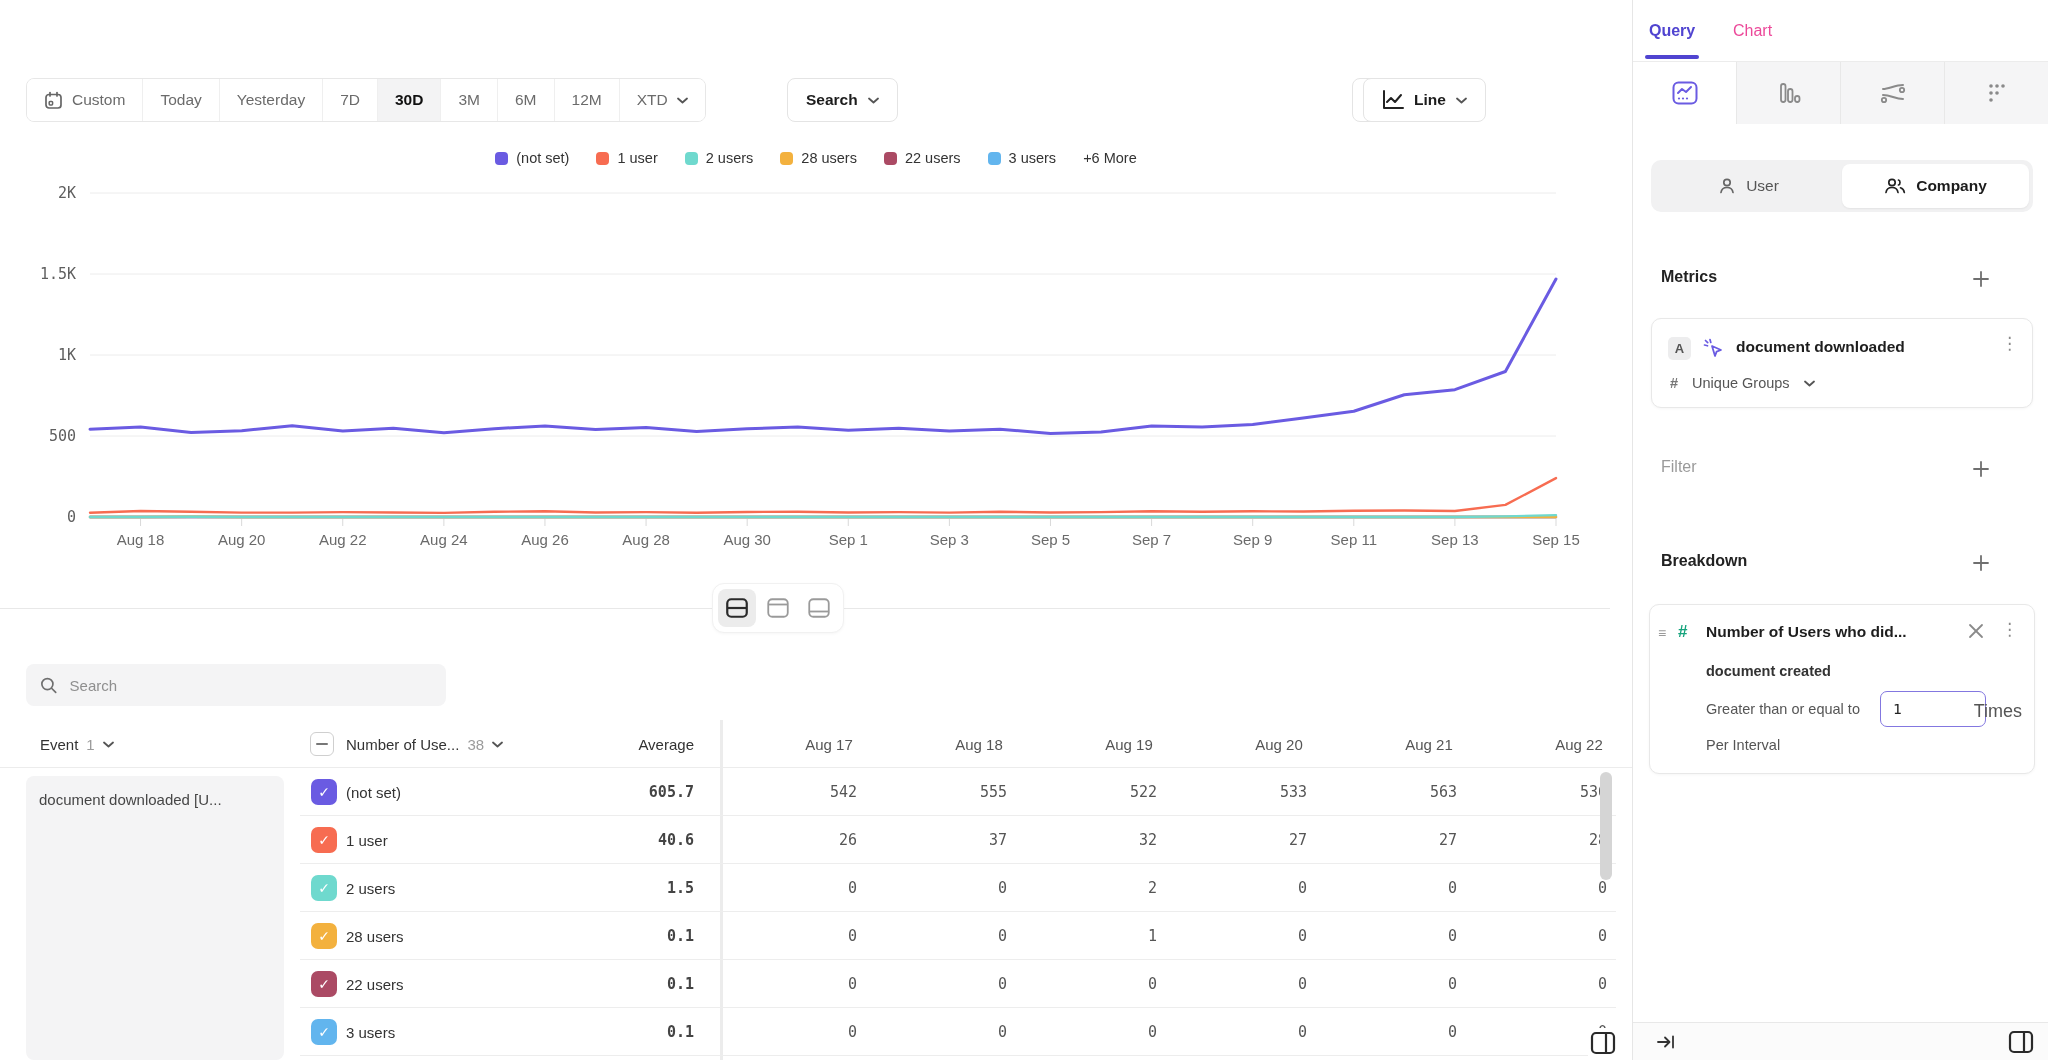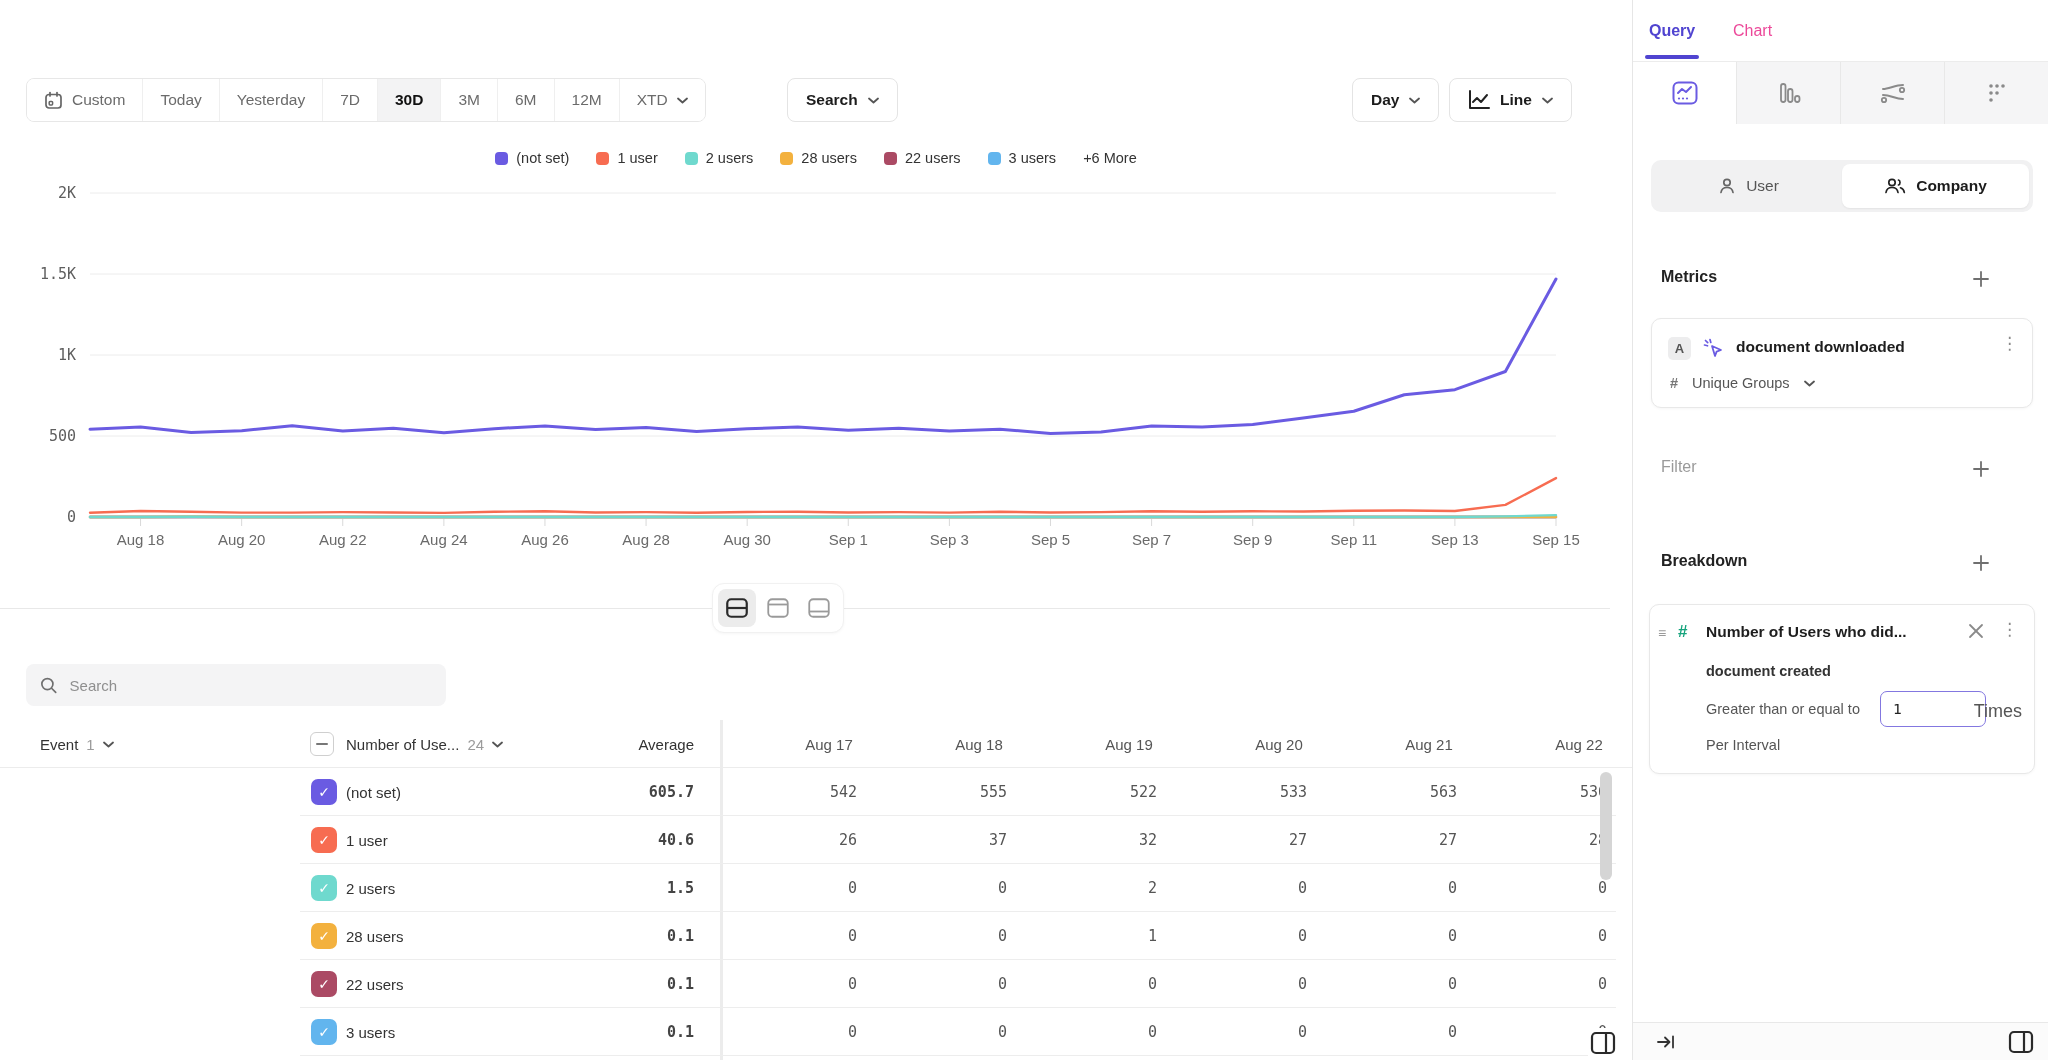--- a/index.html
+++ b/index.html
@@ -9,21 +9,21 @@
   #sidebar { position:absolute; left:1632px; top:0; width:382px; height:1060px; background:#fff; border-left:1px solid #e6e6e6; }
 
   
   #range-control { position:absolute; left:26px; top:78px; height:44px; display:inline-flex; align-items:stretch; background:#fff; border:1px solid #e7e7e7; border-radius:8px; overflow:hidden; }
   .range-item { display:flex; align-items:center; gap:9px; padding:0 17px; font-size:15.5px; color:#6b6b6b; border-right:1px solid #efefef; cursor:pointer; white-space:nowrap; background:#fff; }
   .range-item:last-child { border-right:none; }
   .range-item.active { color:#111; font-weight:bold; background:#f3f3f4; }
   .btn { position:absolute; top:78px; height:44px; display:inline-flex; align-items:center; gap:10px; padding:0 18px; background:#fff; border:1px solid #e4e4e4; border-radius:8px; font-size:15.5px; font-weight:600; color:#1c1c1c; cursor:pointer; }
   #compare-btn { left:787px; }
   #day-btn { left:1352px; }
-  #line-btn { left:1449px; }
+  #line-btn { left:1363px; }
   .chev { width:11px; height:7px; flex:none; }
   .chev polyline { fill:none; stroke:#555; stroke-width:1.8; stroke-linecap:round; stroke-linejoin:round; }
 
   
   #legend { position:absolute; left:0; top:150px; width:1632px; display:flex; justify-content:center; align-items:center; gap:27px; }
   .legend-item { display:flex; align-items:center; gap:8px; font-size:14.5px; color:#333; }
   .legend-swatch { width:13px; height:13px; border-radius:4px; flex:none; }
 
   
   #chart-svg { position:absolute; left:0; top:140px; }
@@ -290,35 +290,36 @@
         <span class="count">1</span>
         <svg class="chev" viewBox="0 0 11 7">
             <polyline points="1,1.5 5.5,5.5 10,1.5"></polyline>
           </svg>
       </div>
       <div id="header-check">
           <div class="dash"></div>
         </div>
       <div class="hgroup" style="left:346px">
         <span>Number of Use...</span>
-        <span class="count">24</span>
+        <span class="count">38</span>
         <svg class="chev" viewBox="0 0 11 7">
             <polyline points="1,1.5 5.5,5.5 10,1.5"></polyline>
           </svg>
       </div>
       <div id="avg-header" style="color:#333">Average</div>
       <div id="date-headers">
           <div class="date-hcell" style="left: 754px;">Aug 17</div>
           <div class="date-hcell" style="left: 904px;">Aug 18</div>
           <div class="date-hcell" style="left: 1054px;">Aug 19</div>
           <div class="date-hcell" style="left: 1204px;">Aug 20</div>
           <div class="date-hcell" style="left: 1354px;">Aug 21</div>
           <div class="date-hcell" style="left: 1504px;">Aug 22</div>
         </div>
     </div>
+    <div id="event-cell-panel">document downloaded [U...</div>
     <div id="table-rows">
         <div class="trow" style="top: 48px;">
           <div class="rowcheck" style="background: rgb(106, 91, 226);">
             <span>✓</span>
           </div>
           <div class="rowlabel">(not set)</div>
           <div class="avg-cell">605.7</div>
           <div class="vcell" style="left: 754px;">542</div>
           <div class="vcell" style="left: 904px;">555</div>
           <div class="vcell" style="left: 1054px;">522</div>

